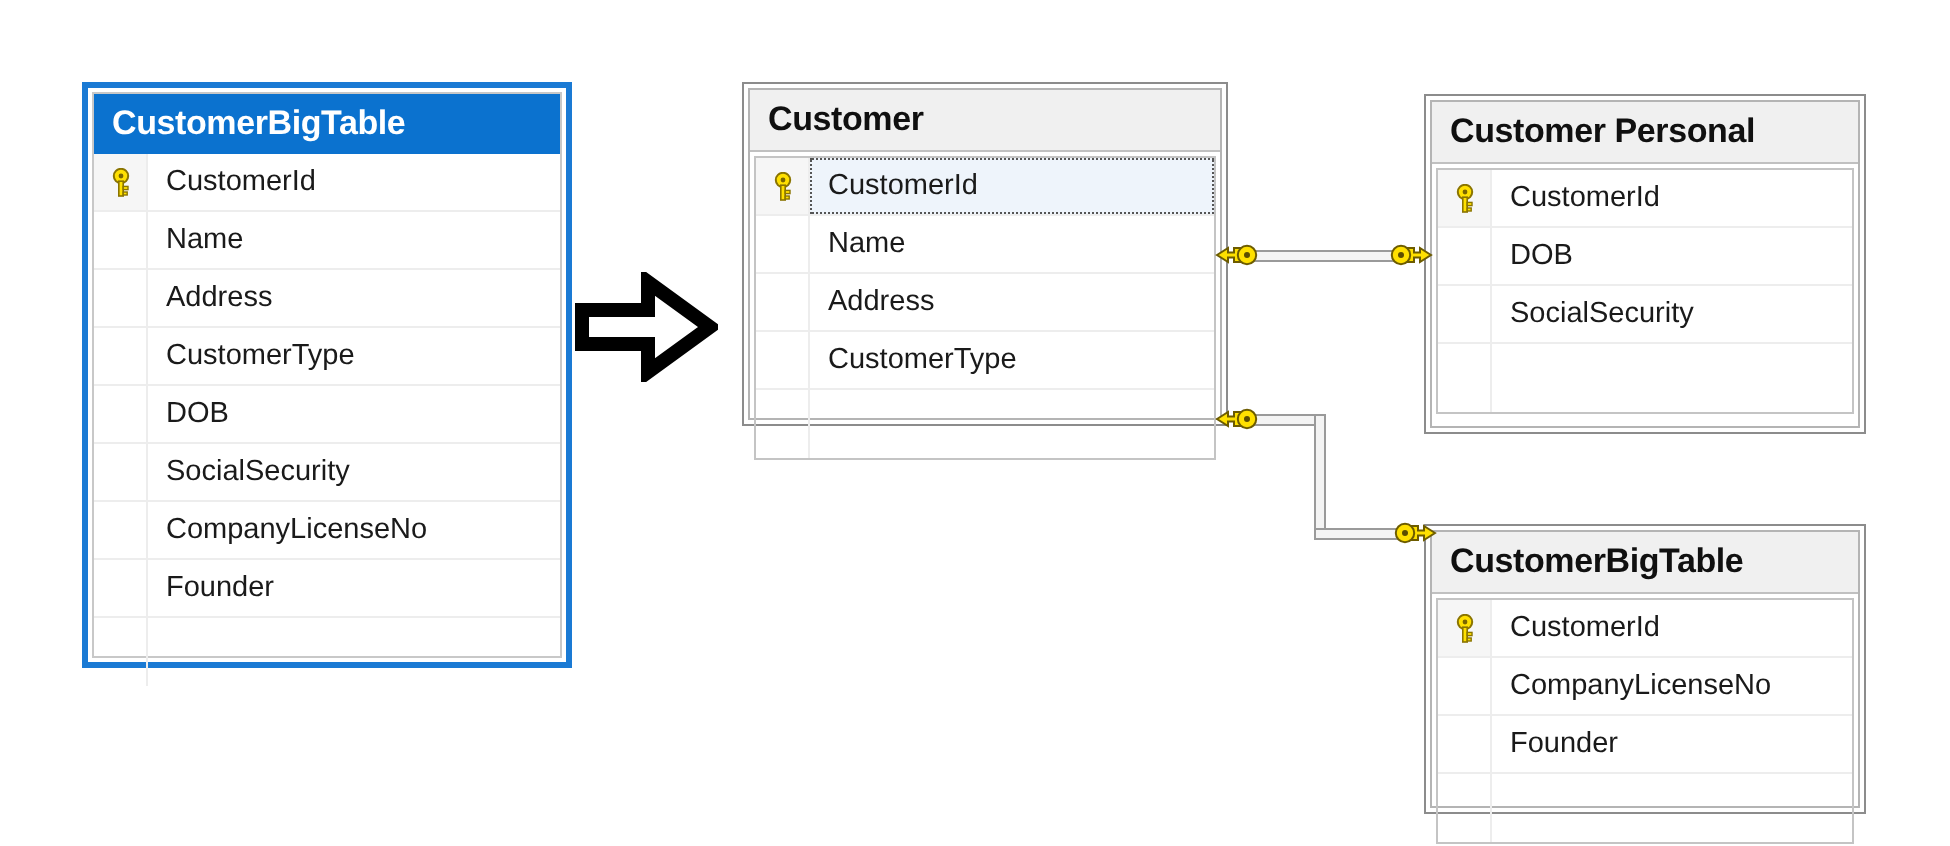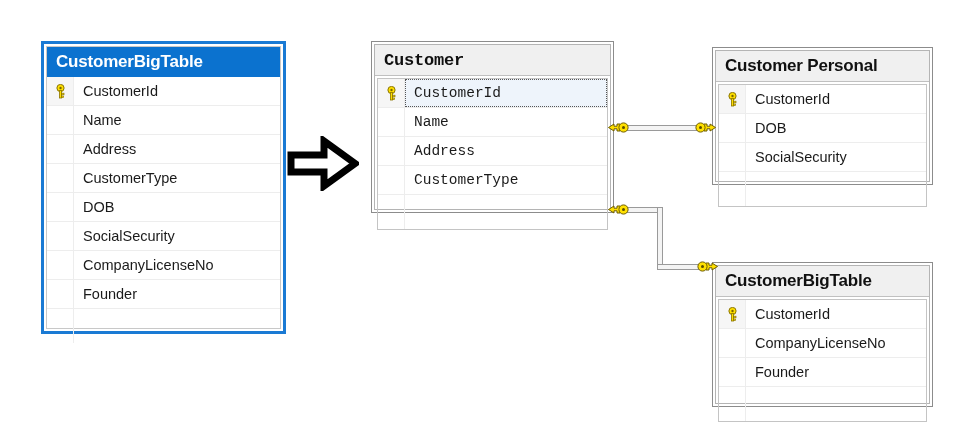--- a/index.html
+++ b/index.html
@@ -211,21 +211,21 @@
       </div>
     </div>
   </div>
 
   <div class="bigarrow" style="left:287px; top:136px; width:72px; height:55px;">
     <svg width="72" height="55" viewBox="0 0 72 55" xmlns="http://www.w3.org/2000/svg">
       <path d="M4 19 L37 19 L37 5 L68 27.5 L37 50 L37 36 L4 36 Z" fill="#ffffff" stroke="#000000" stroke-width="7" stroke-linejoin="miter"></path>
     </svg>
   </div>
 
-  <div class="entity plain" style="left:371px; top:41px; width:243px; height:172px;font-family:Liberation Mono, monospace;">
+  <div class="entity plain" style="left:371px; top:41px; width:243px; height:172px;">
     <div class="ent-inner">
       <div class="ent-header grey">Customer</div>
       <div class="ent-body">
 
         <div class="ent-row pk rowsel">
           <span class="gutter">
             <svg class="keyglyph" viewBox="0 0 13 15" xmlns="http://www.w3.org/2000/svg">
               <circle cx="6.5" cy="4" r="3.6" fill="#ffe000" stroke="#8a7400" stroke-width="1"></circle>
               <circle cx="6.5" cy="4" r="1.2" fill="#7a6600"></circle>
               <rect x="5.4" y="6.6" width="2.2" height="7.4" fill="#ffe000" stroke="#8a7400" stroke-width="0.8"></rect>
@@ -250,21 +250,21 @@
           <span class="rlabel">CustomerType</span>
         </div>
         <div class="ent-row empty">
           <span class="gutter"></span>
           <span class="rlabel"></span>
         </div>
       </div>
     </div>
   </div>
 
-  <div class="entity plain" style="left:712px; top:47px; width:221px; height:138px;">
+  <div class="entity plain" style="left:712px; top:47px; width:221px; height:170px;">
     <div class="ent-inner">
       <div class="ent-header grey">Customer Personal</div>
       <div class="ent-body">
 
         <div class="ent-row pk">
           <span class="gutter">
             <svg class="keyglyph" viewBox="0 0 13 15" xmlns="http://www.w3.org/2000/svg">
               <circle cx="6.5" cy="4" r="3.6" fill="#ffe000" stroke="#8a7400" stroke-width="1"></circle>
               <circle cx="6.5" cy="4" r="1.2" fill="#7a6600"></circle>
               <rect x="5.4" y="6.6" width="2.2" height="7.4" fill="#ffe000" stroke="#8a7400" stroke-width="0.8"></rect>

